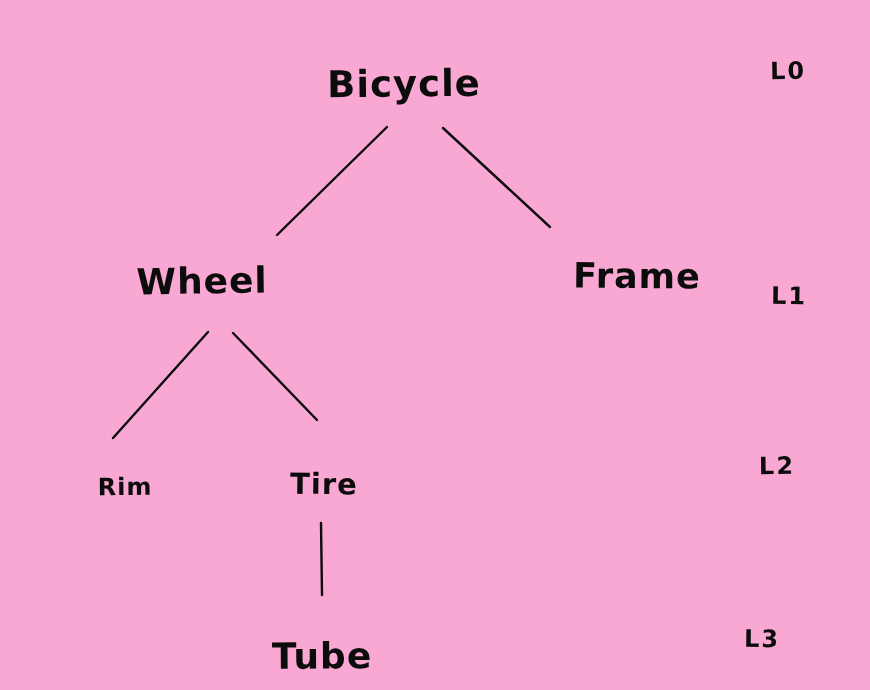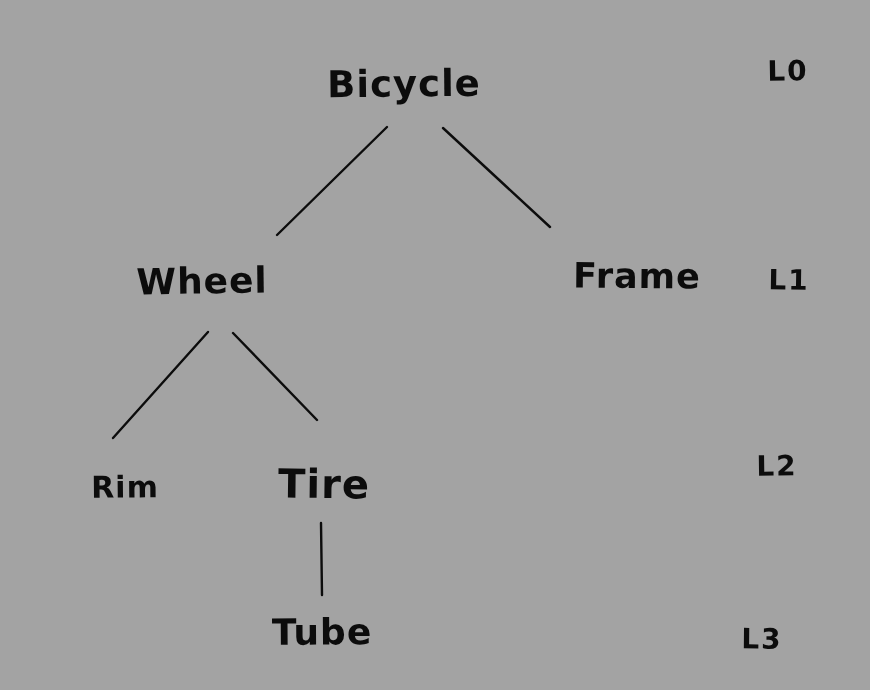--- a/index.html
+++ b/index.html
@@ -4,21 +4,21 @@
 <style>
   html, body {
     margin: 0;
     padding: 0;
     background: #ffffff;
   }
   #canvas {
     position: relative;
     width: 870px;
     height: 690px;
-    background: #a3a3a3;
+    background: #f9a8d4;
     overflow: hidden;
     font-family: "DejaVu Sans", sans-serif;
   }
   #edges {
     position: absolute;
     left: 0;
     top: 0;
     width: 870px;
     height: 690px;
   }
@@ -30,32 +30,32 @@
   .node-label, .level-label {
     position: absolute;
     transform: translate(-50%, -50%);
     color: #0c0c0c;
     font-weight: bold;
     white-space: nowrap;
     letter-spacing: 1px;
     user-select: none;
   }
   .node-label { font-size: 34px; }
-  .level-label { font-size: 28px; letter-spacing: 2px; }
+  .level-label { font-size: 24px; letter-spacing: 2px; }
 
   
   #node-bicycle { left: 404px; top: 84px;  font-size: 37px; transform: translate(-50%,-50%) rotate(-0.6deg); }
   #node-wheel   { left: 202px; top: 281px; font-size: 36px; transform: translate(-50%,-50%) rotate(-0.8deg); }
   #node-frame   { left: 637px; top: 276px; font-size: 35px; transform: translate(-50%,-50%) rotate(0.5deg); }
-  #node-rim     { left: 125px; top: 487px; font-size: 30px; transform: translate(-50%,-50%) rotate(-0.5deg); }
-  #node-tire    { left: 324px; top: 484px; font-size: 40px; transform: translate(-50%,-50%) rotate(0.6deg); }
-  #node-tube    { left: 322px; top: 632px; font-size: 36px; transform: translate(-50%,-50%) rotate(-0.4deg); }
+  #node-rim     { left: 125px; top: 487px; font-size: 24px; transform: translate(-50%,-50%) rotate(-0.5deg); }
+  #node-tire    { left: 324px; top: 484px; font-size: 29px; transform: translate(-50%,-50%) rotate(0.6deg); }
+  #node-tube    { left: 322px; top: 656px; font-size: 36px; transform: translate(-50%,-50%) rotate(-0.4deg); }
 
   #level-l0 { left: 788px; top: 71px;  transform: translate(-50%,-50%) rotate(-1deg); }
-  #level-l1 { left: 789px; top: 280px; transform: translate(-50%,-50%) rotate(0.8deg); }
+  #level-l1 { left: 789px; top: 296px; transform: translate(-50%,-50%) rotate(0.8deg); }
   #level-l2 { left: 777px; top: 466px; transform: translate(-50%,-50%) rotate(-0.8deg); }
   #level-l3 { left: 762px; top: 639px; transform: translate(-50%,-50%) rotate(0.5deg); }
 </style>
 </head>
 <body>
 
 <div id="canvas">
 
   <svg id="edges" viewBox="0 0 870 690" xmlns="http://www.w3.org/2000/svg" aria-hidden="true">
     <line x1="387" y1="127" x2="277" y2="235"></line>

